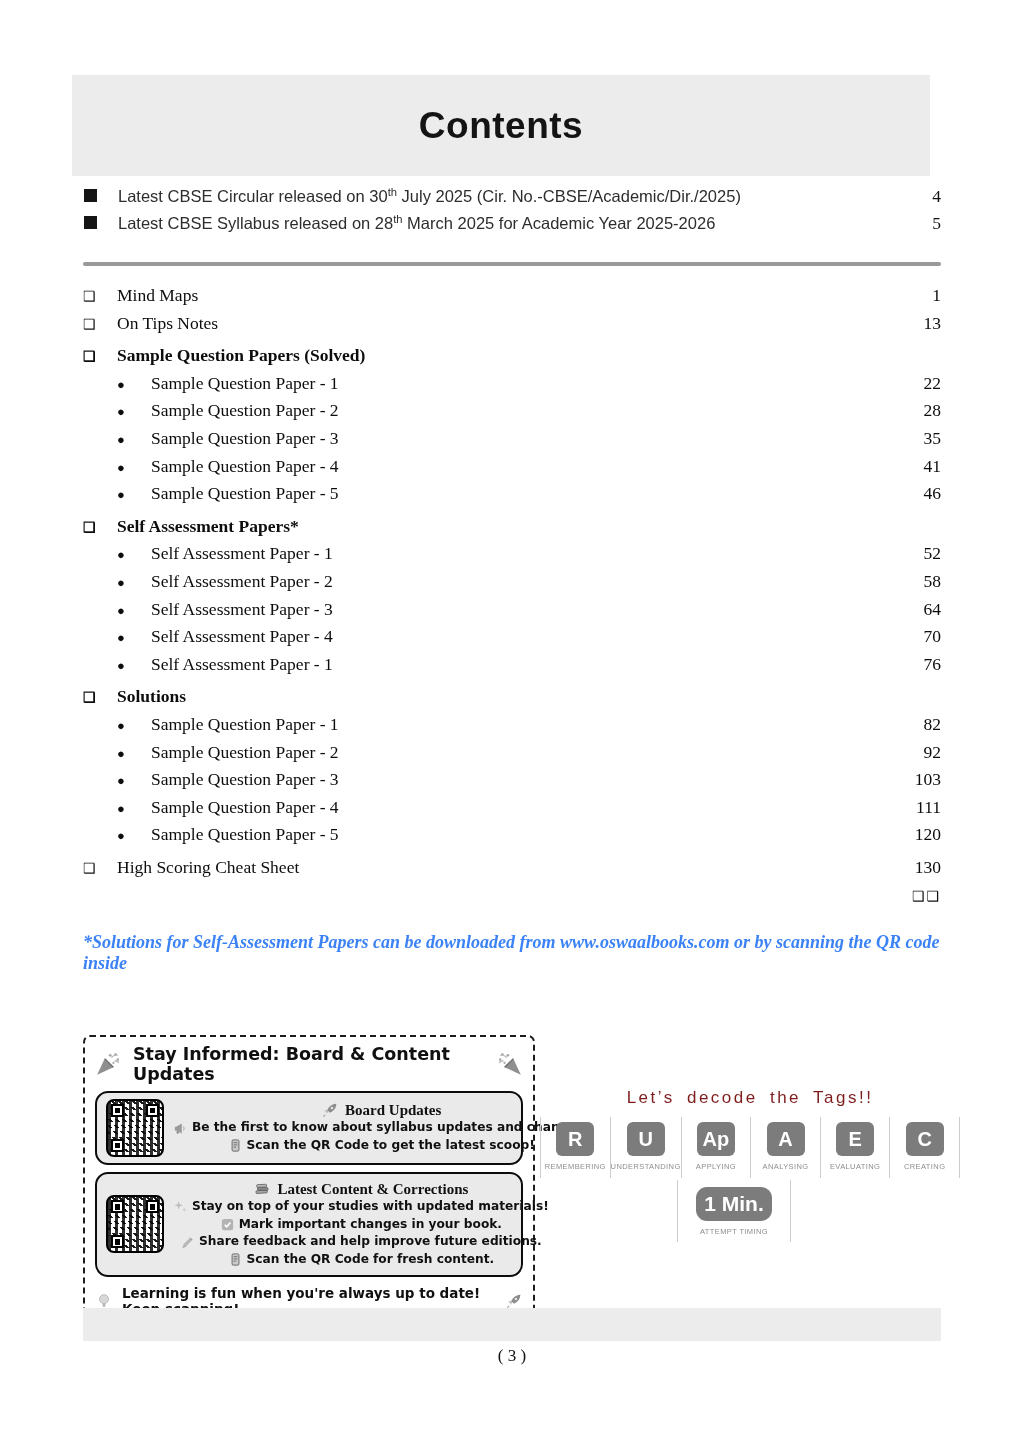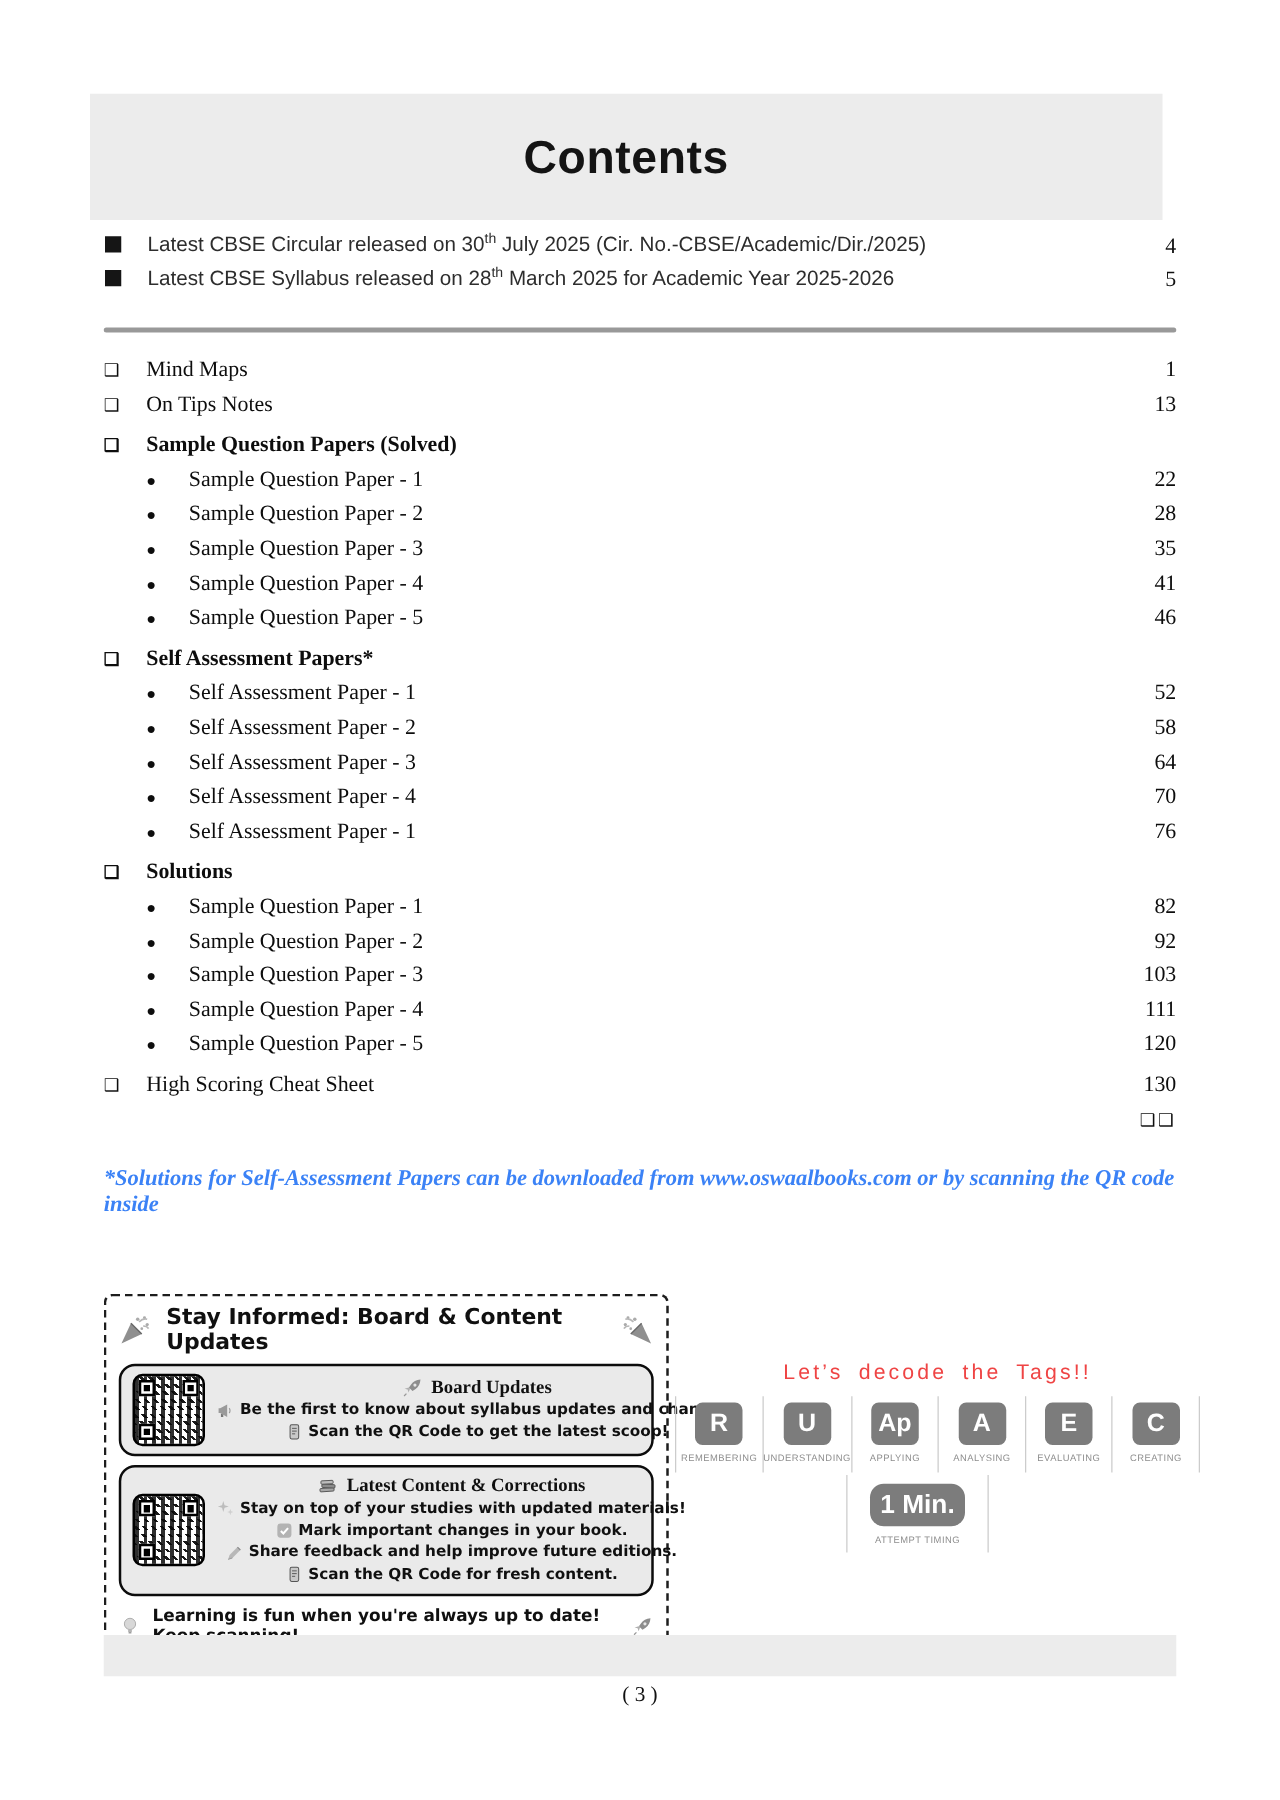--- a/index.html
+++ b/index.html
@@ -59,21 +59,21 @@
       background:
         repeating-linear-gradient(90deg, rgba(10,10,10,.85) 0 3px, transparent 3px 7px),
         repeating-linear-gradient(0deg, #fff 0 3px, rgba(255,255,255,0) 3px 6px),
         repeating-linear-gradient(45deg,#1a1a1a 0 2px,#fff 2px 5px);}
   .qr .f{position:absolute;width:13px;height:13px;background:#fff;border:2.6px solid #000;box-sizing:border-box;}
   .qr .f::after{content:"";position:absolute;inset:1.6px;background:#000;}
   .f.a{top:3px;left:3px;} .f.b{top:3px;right:3px;} .f.c{bottom:3px;left:3px;}
 
   
   .tags{position:absolute;left:540px;top:1088px;width:420px;font-family:"Liberation Sans",sans-serif;}
-  .ttitle{text-align:center;color:#ef4444;font-size:17px;letter-spacing:2.5px;word-spacing:5px;}
+  .ttitle{text-align:center;color:#7f1d1d;font-size:17px;letter-spacing:2.5px;word-spacing:5px;}
   .tstrip{display:flex;margin-top:9px;}
   .tcell{flex:1;border-left:1px solid #ccc;display:flex;flex-direction:column;align-items:center;padding:5px 0 7px;}
   .tcell:last-child{border-right:1px solid #ccc;}
   .tbadge{min-width:38px;height:34px;background:#7c7c7c;border-radius:6px;color:#fff;font-weight:bold;
           font-size:20px;line-height:34px;text-align:center;padding:0 5px;box-sizing:border-box;}
   .tlabel{font-size:7.5px;color:#8e8e8e;margin-top:6px;letter-spacing:.4px;white-space:nowrap;}
   .timing{width:112px;margin:2px 0 0 137px;padding:7px 0 6px;border-left:1px solid #ccc;border-right:1px solid #ccc;
           display:flex;flex-direction:column;align-items:center;}
   .timing .tbadge{min-width:76px;font-size:21px;border-radius:11px;}
 

